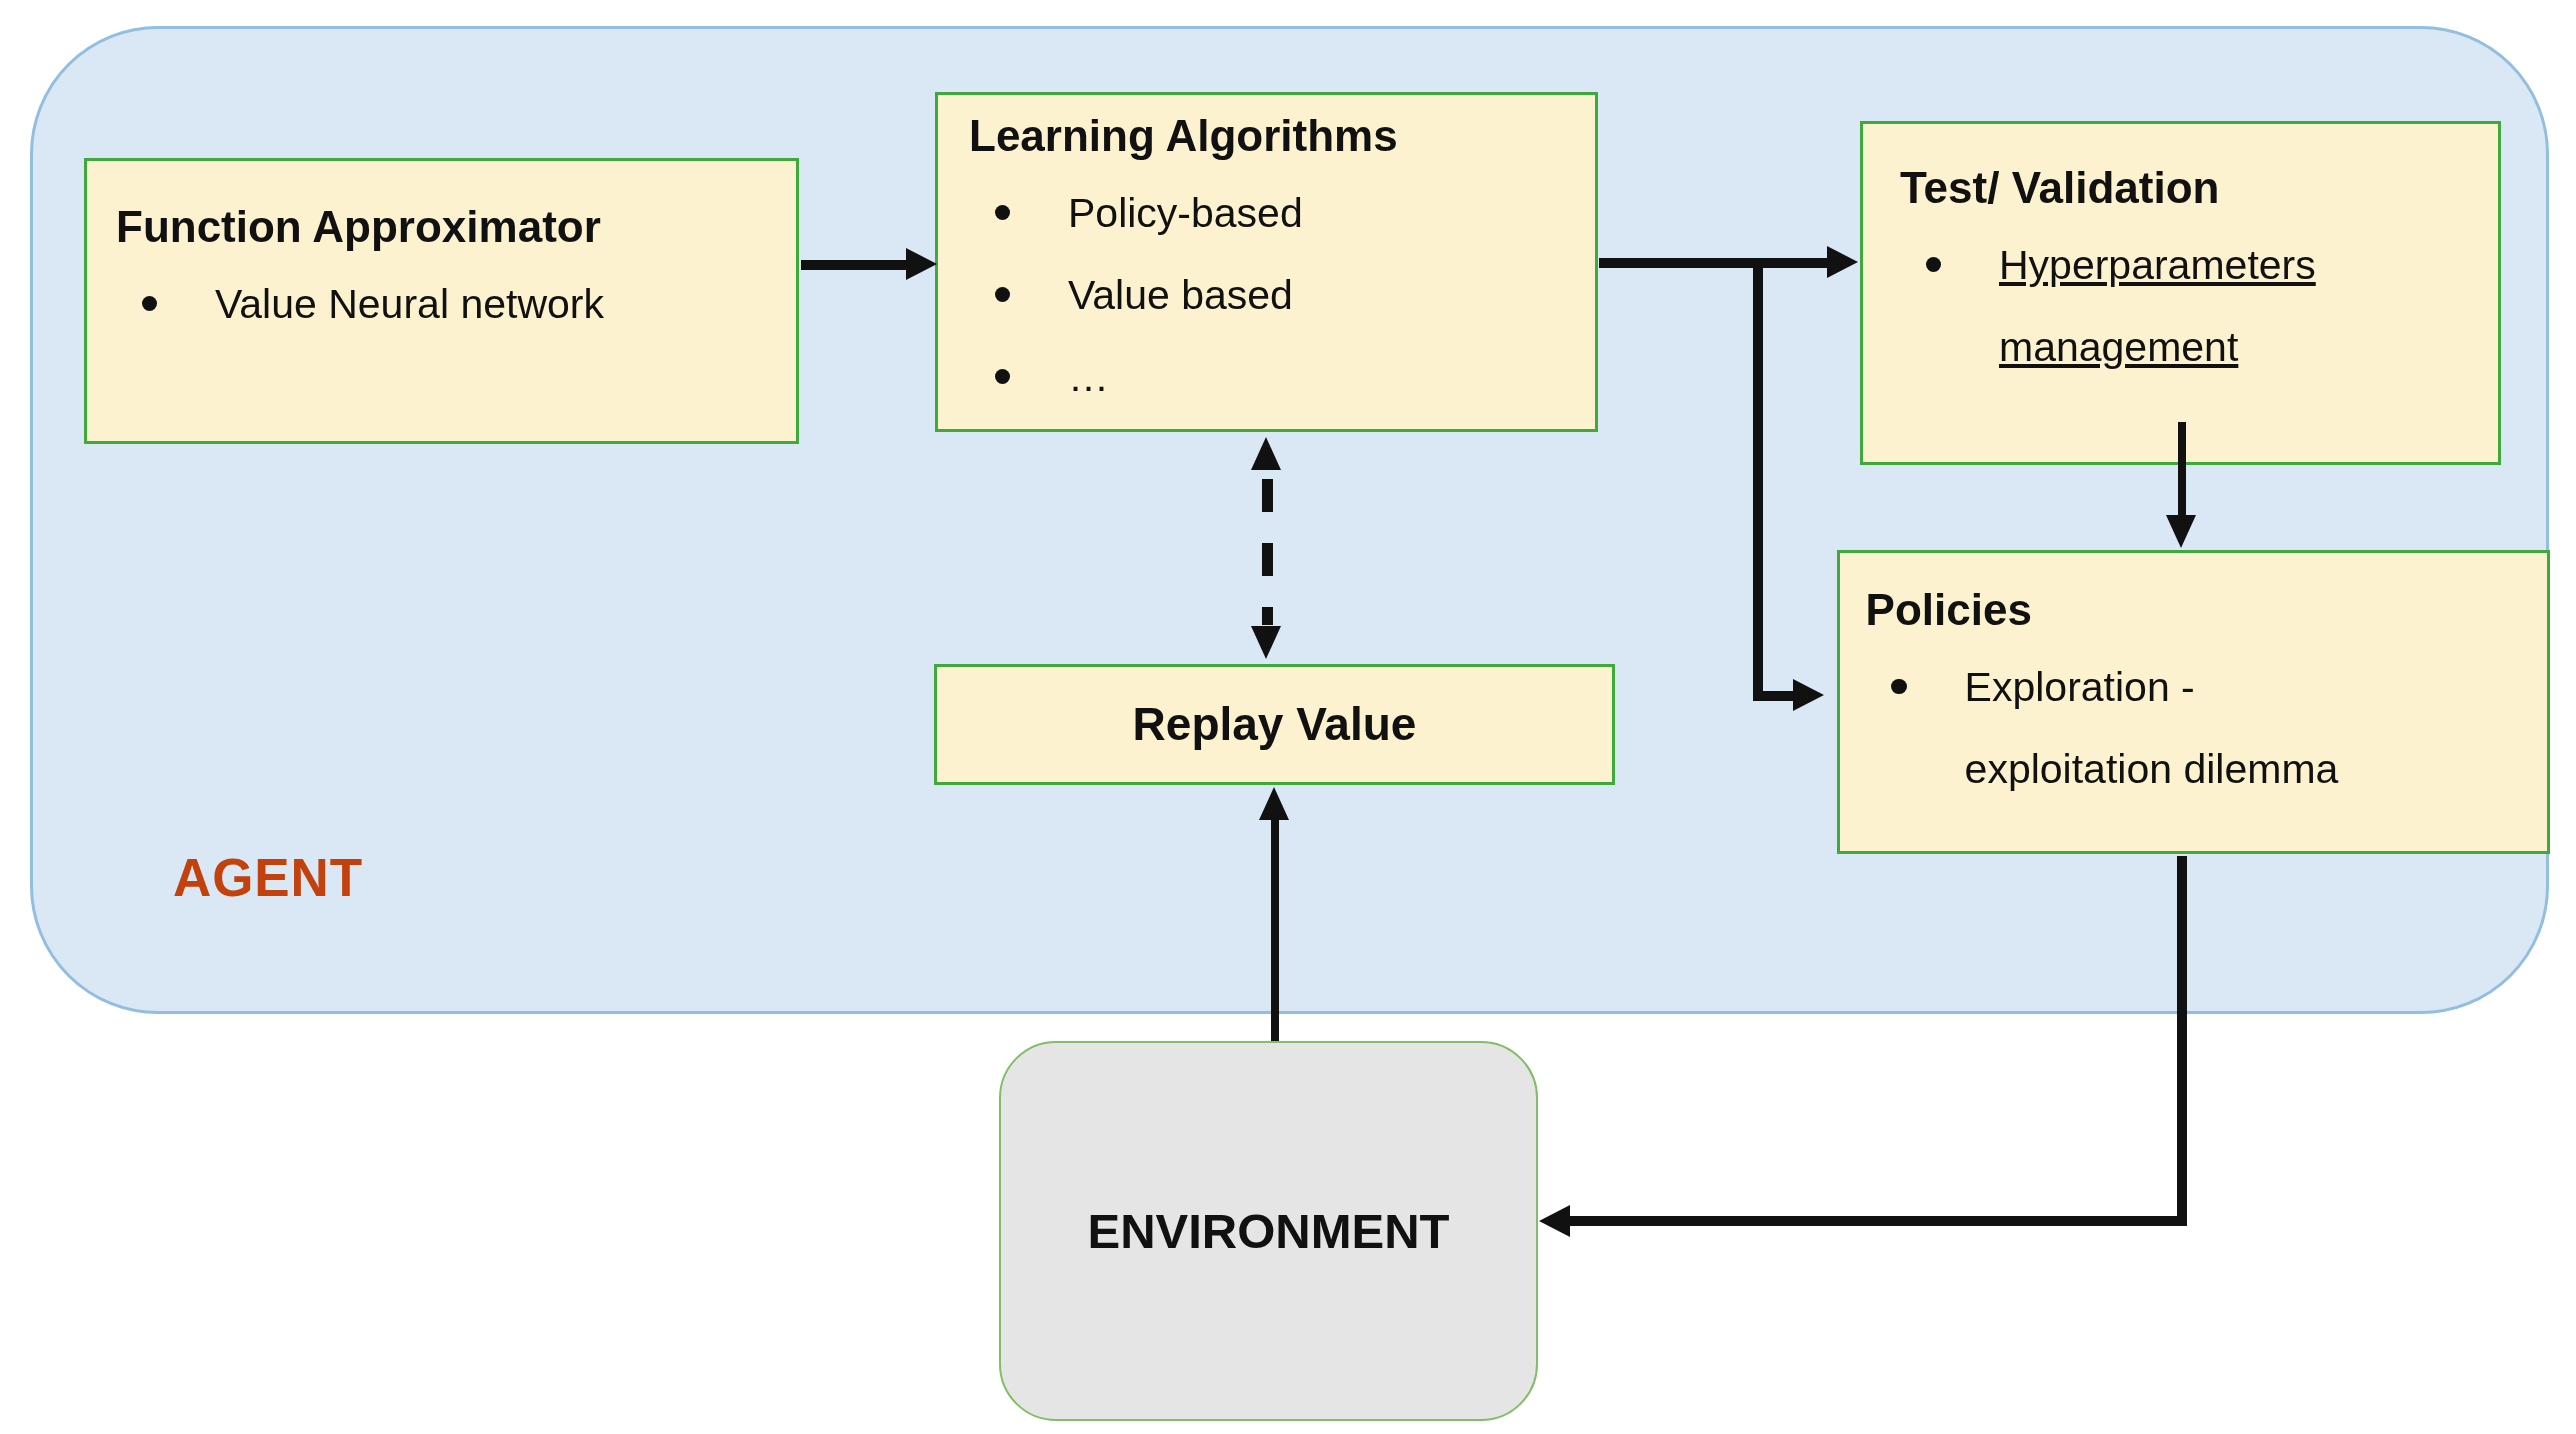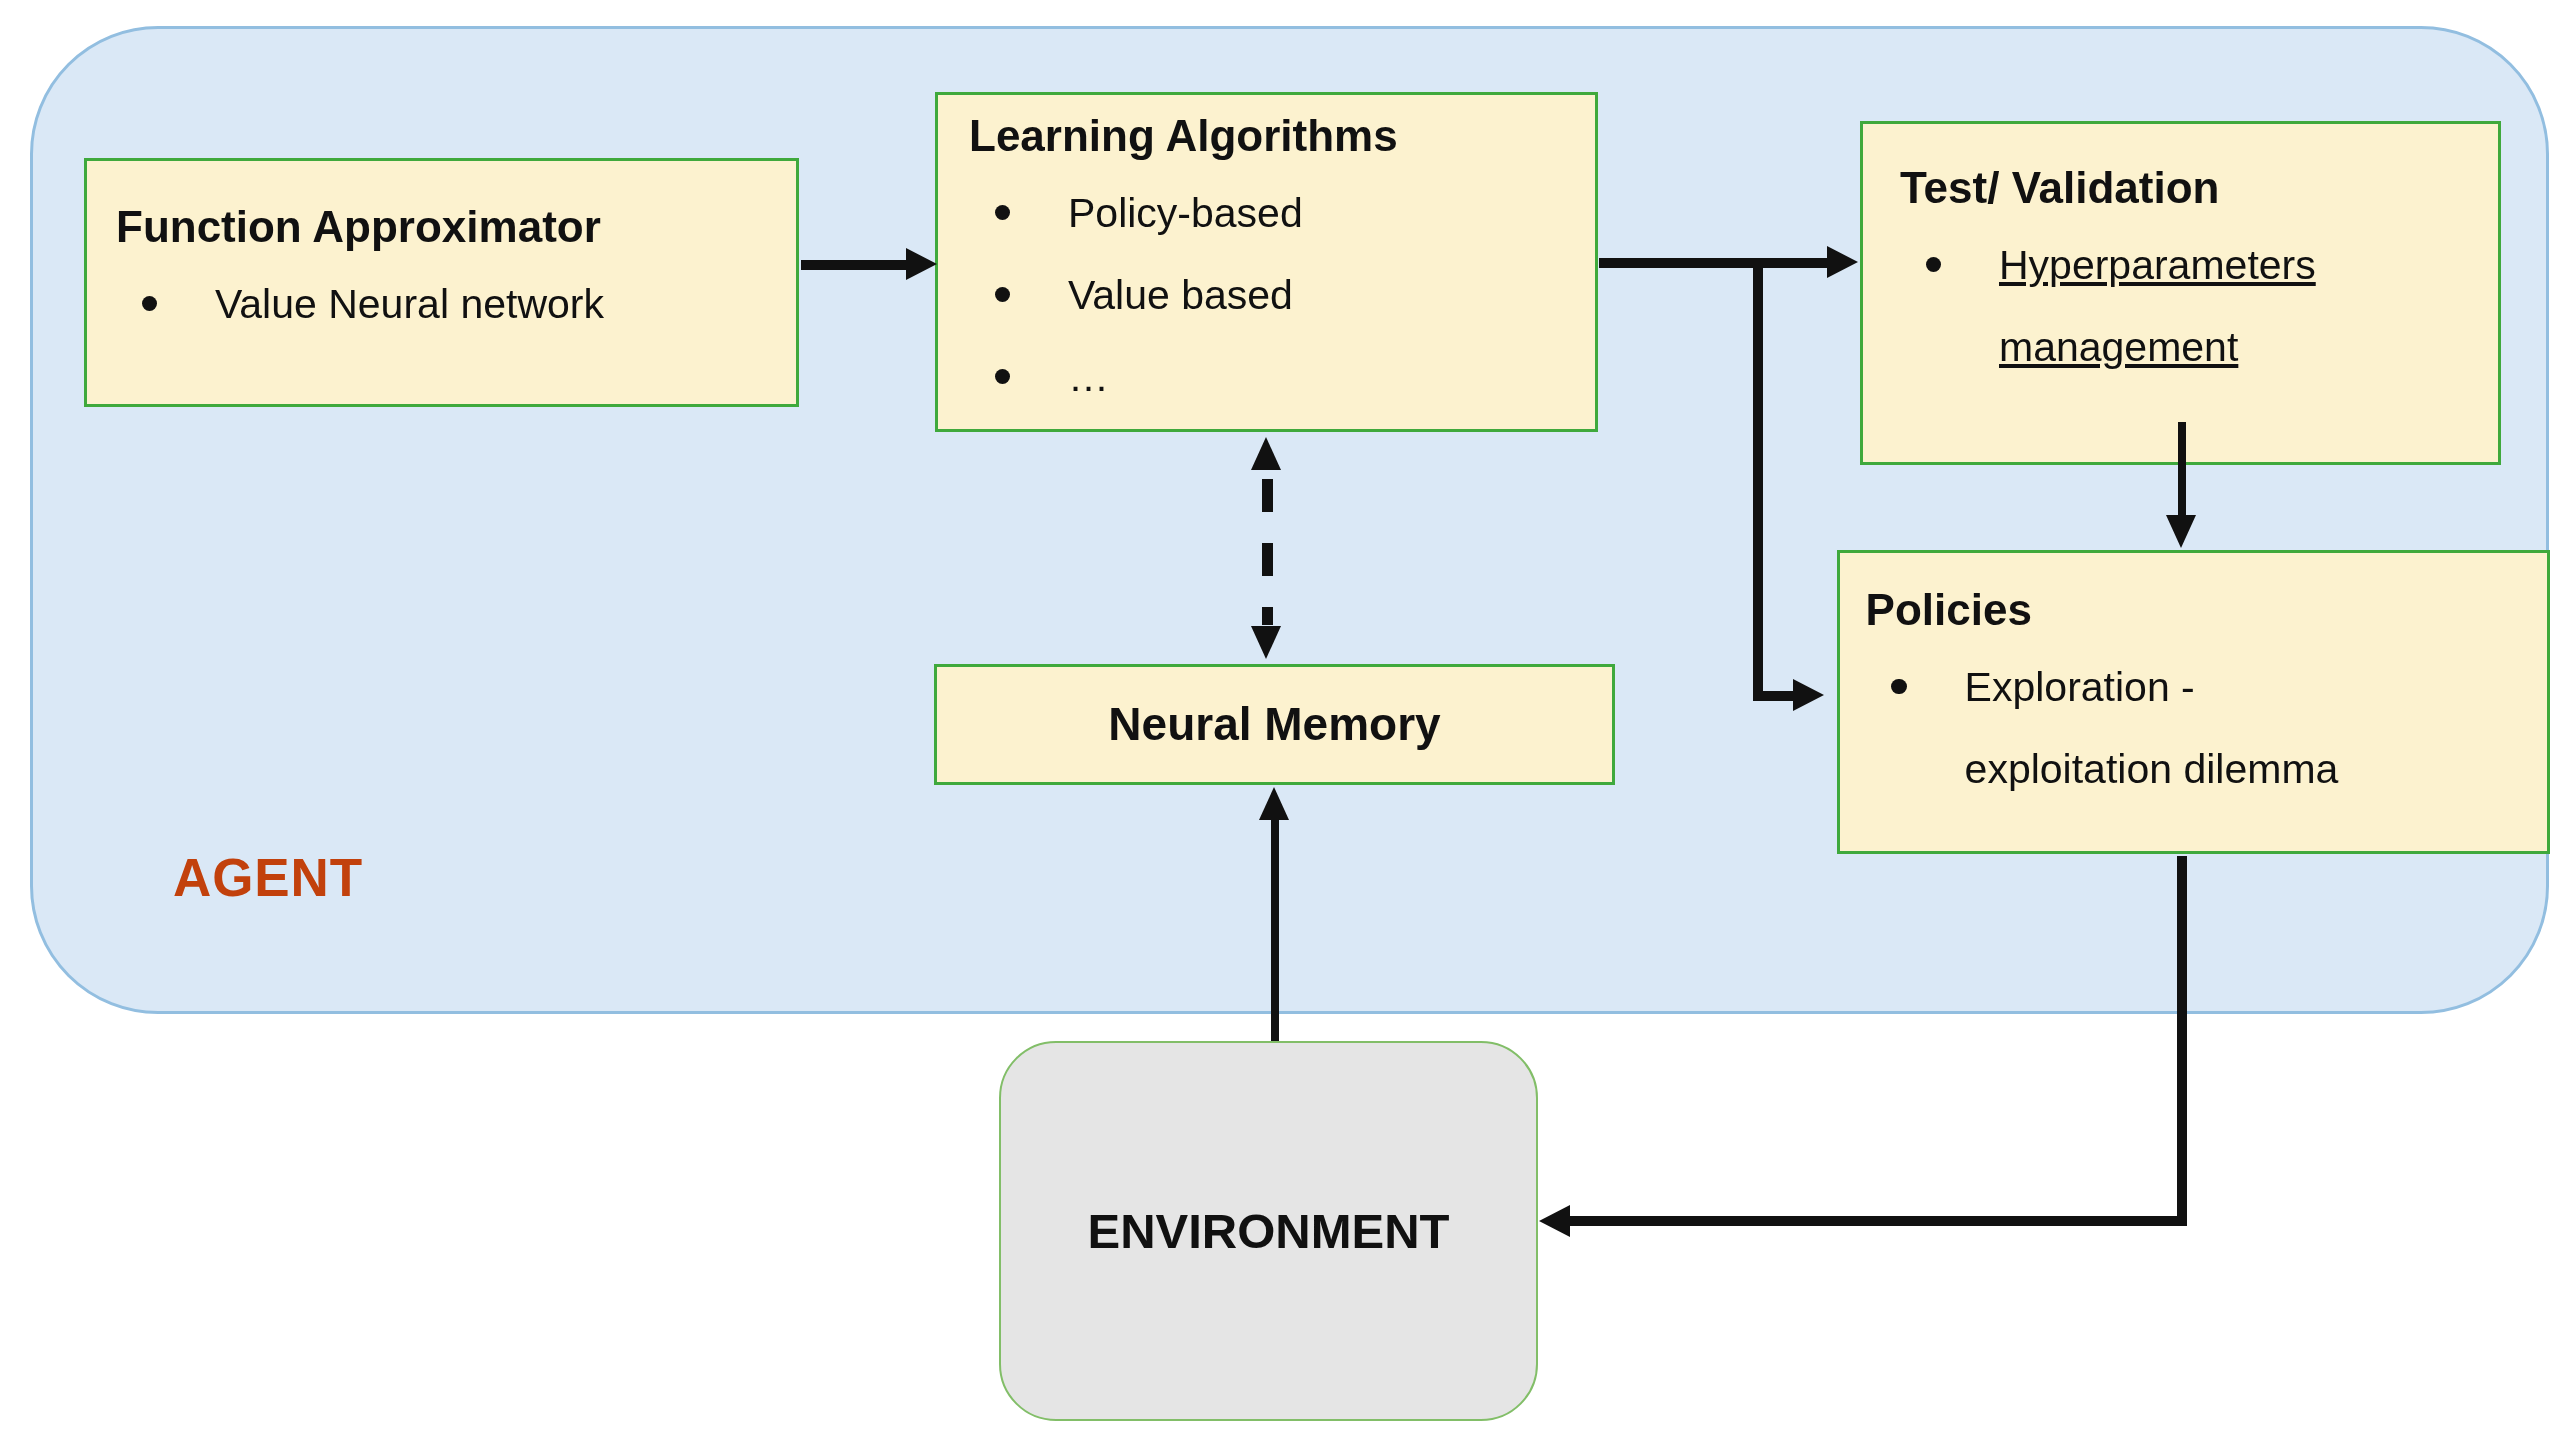--- a/index.html
+++ b/index.html
@@ -62,21 +62,21 @@
   }
   .node li::before {
     content: "";
     position: absolute;
     left: 25.6px; top: 33px;
     width: 15.5px; height: 15.5px;
     border-radius: 50%;
     background: #111111;
   }
 
-  #node-fa   { left: 84px;  top: 158px; width: 715px; height: 249px; padding: 40px 4px 0 29px; }
+  #node-fa   { left: 84px;  top: 158px; width: 715px; height: 286px; padding: 40px 4px 0 29px; }
   #node-la   { left: 935px; top: 92px; width: 663px; height: 340px; padding: 15px 18px 0 31px; }
   #node-tv   { left: 1860px; top: 121px; width: 641px; height: 344px; padding: 38px 18px 0 37px; }
   #node-pol  { left: 1824px; top: 550px; width: 713px; height: 304px; padding: 31px 18px 0 25.6px; margin-left: 13px; }
   #node-rm   {
     left: 934px; top: 664px; width: 681px; height: 121px;
     display: flex; align-items: center; justify-content: center;
   }
   #node-rm .title { font-size: 46px; }
 
   .wrap-narrow { display: inline-block; max-width: 438px; vertical-align: top; text-decoration: underline; }
@@ -143,21 +143,21 @@
   </div>
 
   <div class="node" id="node-pol">
     <div class="title">Policies</div>
     <ul>
       <li><span class="wrap-policy">Exploration - exploitation dilemma</span></li>
     </ul>
   </div>
 
   <div class="node" id="node-rm">
-    <div class="title">Neural Memory</div>
+    <div class="title">Replay Value</div>
   </div>
 
   <div class="env-box">
     <div class="env-label">ENVIRONMENT</div>
   </div>
 
   <div class="line" style="left:801px; top:260px; width:108px; height:10px;"></div>
   <div class="head head-right" style="left:906px; top:248px;"></div>
 
   <div class="line" style="left:1599px; top:258px; width:230px; height:10px;"></div>

